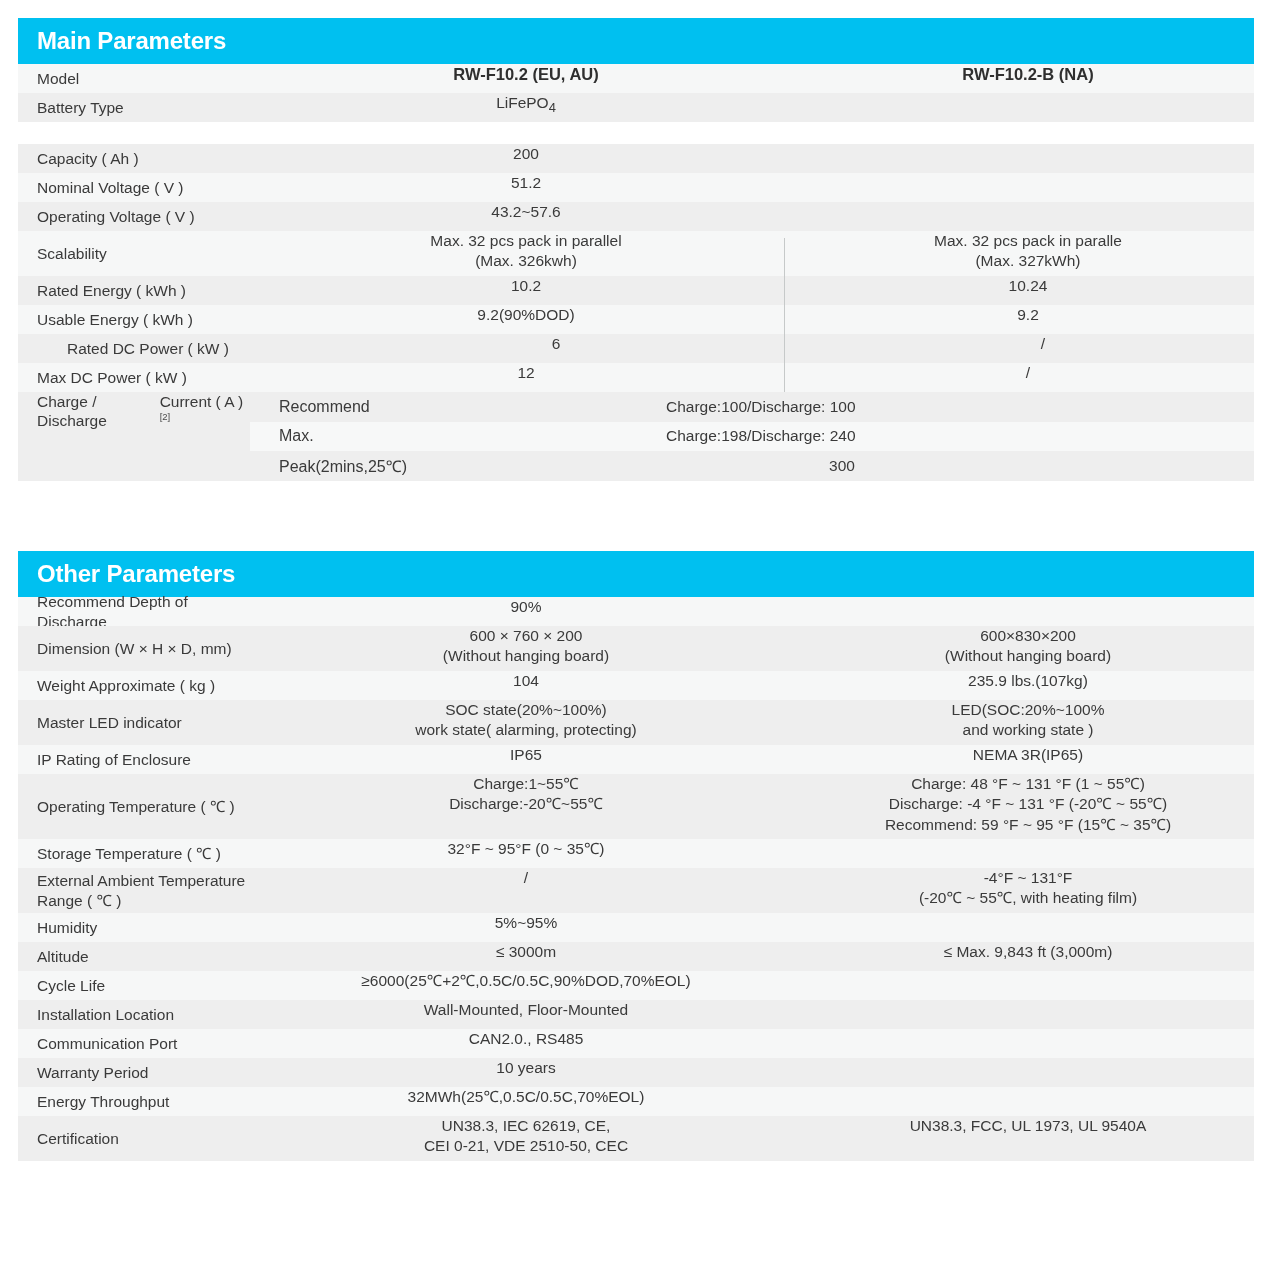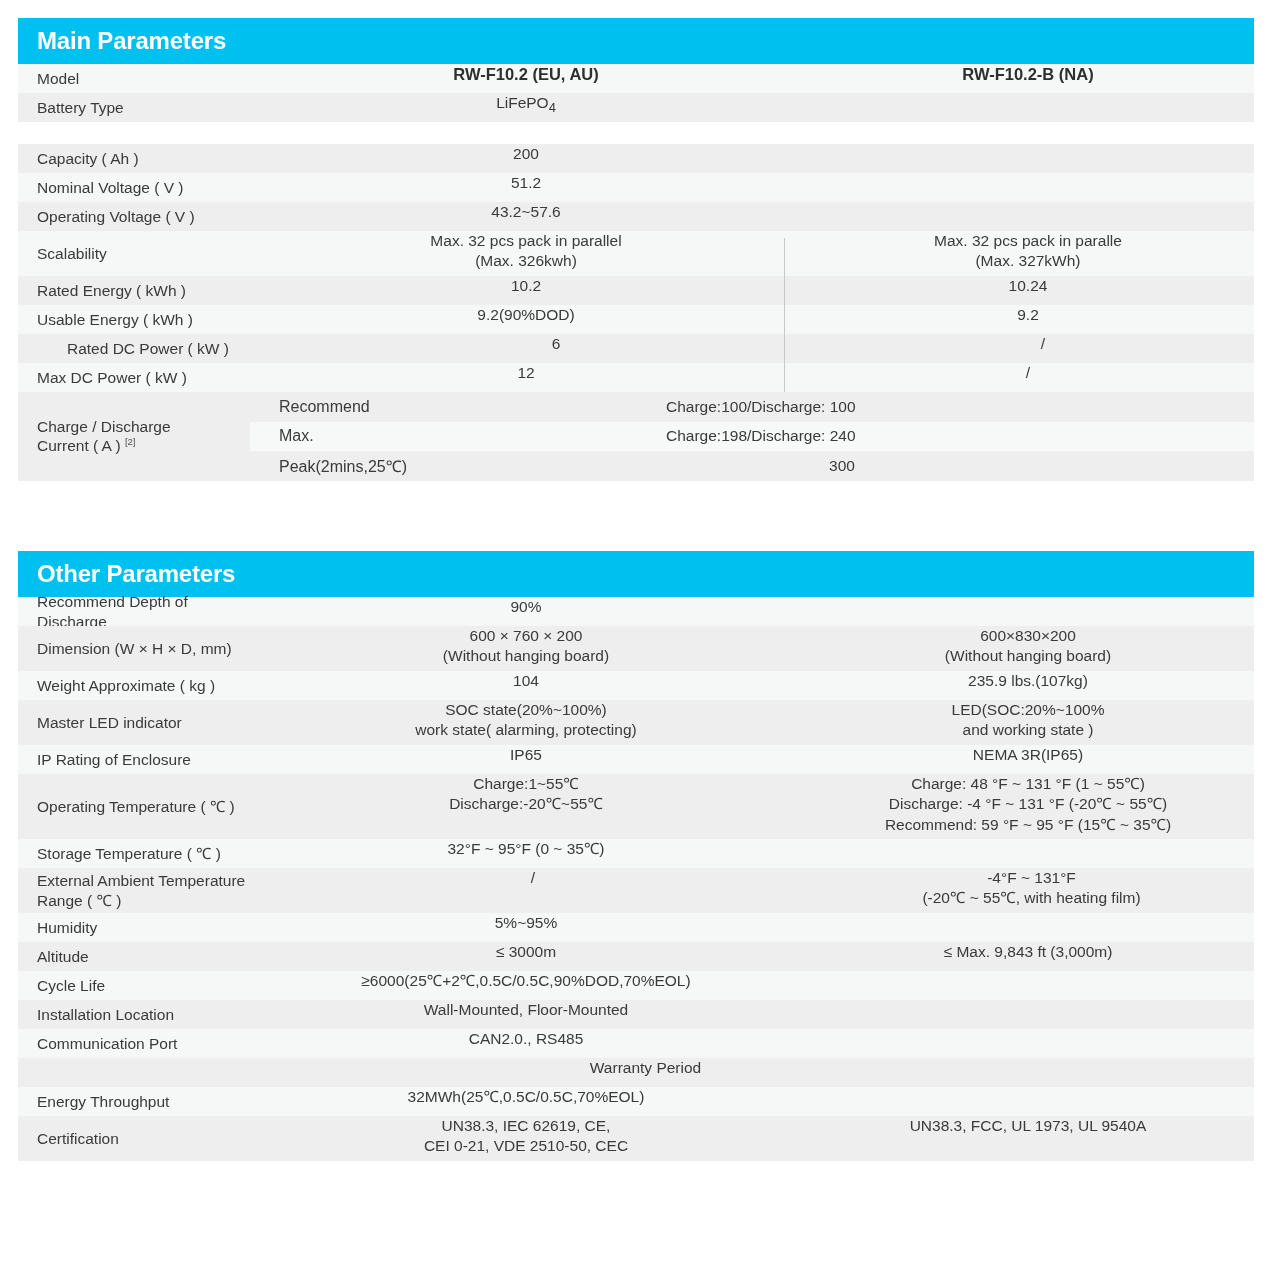--- a/index.html
+++ b/index.html
@@ -84,21 +84,21 @@
   .vdiv {
     position: absolute;
     left: 766px;
     width: 1px;
     background: #C6C9C9;
   }
 
   
   .crow { position: relative; display: flex; background: #EEEEEE; }
   .crow .label {
-    display: flex; flex-direction: column; justify-content: center;
+    display: flex; 
     flex: 0 0 232px;
   }
   .subrows { flex: 1 1 auto; }
   .subrow {
     display: flex; align-items: center;
     height: 29.5px;
     background: transparent;
   }
   .subrow.light { background: #F7F8F8; }
   .subrow-label {
@@ -304,21 +304,21 @@
               </div>
             </div>
           </div>
         </div>
         <div class="row" style="height: 29px;">
           <div class="label">Storage Temperature ( ℃ )</div>
           <div class="vals">
             <div class="cell cell-span span-narrow">32°F ~ 95°F (0 ~ 35℃)</div>
           </div>
         </div>
-        <div class="row alt" style="height: 45px; gap: 7px;">
+        <div class="row alt" style="height: 45px;">
           <div class="label">External Ambient Temperature Range ( ℃ )</div>
           <div class="vals">
             <div class="cell cell-left">
               <div class="multiline">
                 <div>/</div>
               </div>
             </div>
             <div class="cell cell-right">
               <div class="multiline">
                 <div>-4°F ~ 131°F</div>
@@ -351,21 +351,21 @@
           <div class="vals">
             <div class="cell cell-span span-narrow">Wall-Mounted, Floor-Mounted</div>
           </div>
         </div>
         <div class="row" style="height: 29px;">
           <div class="label">Communication Port</div>
           <div class="vals">
             <div class="cell cell-span span-narrow">CAN2.0., RS485</div>
           </div>
         </div>
-        <div class="row alt" style="height: 29px; flex-direction: column;">
+        <div class="row alt" style="height: 29px;">
           <div class="label">Warranty Period</div>
           <div class="vals">
             <div class="cell cell-span span-narrow">10 years</div>
           </div>
         </div>
         <div class="row" style="height: 29px;">
           <div class="label">Energy Throughput</div>
           <div class="vals">
             <div class="cell cell-span span-narrow">32MWh(25℃,0.5C/0.5C,70%EOL)</div>
           </div>

